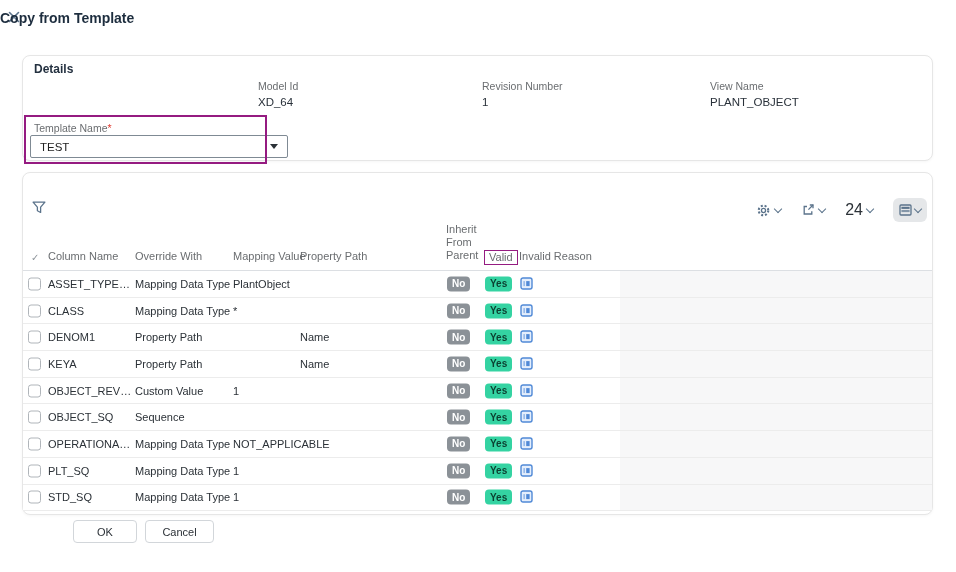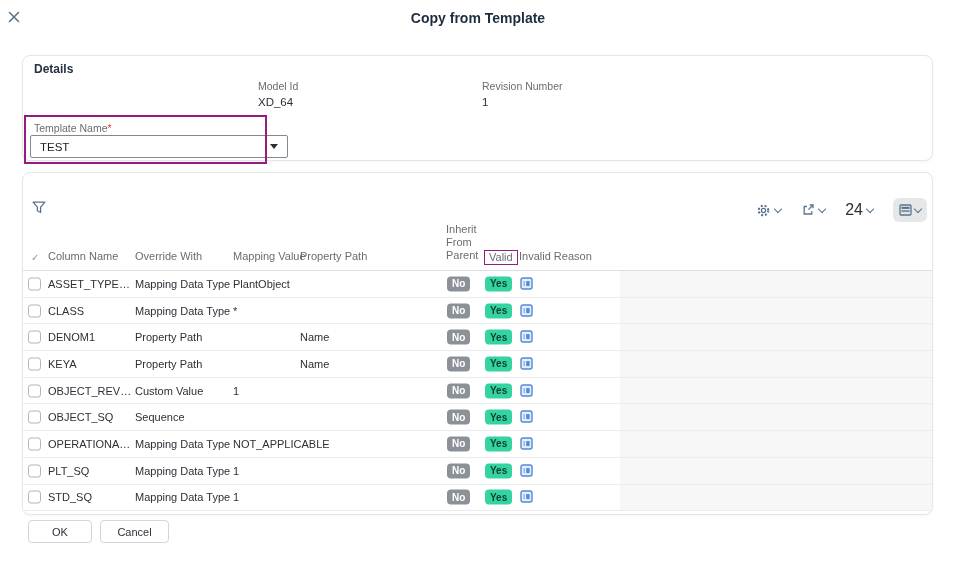--- a/index.html
+++ b/index.html
@@ -6,21 +6,21 @@
     --accent:#951b81; --yes-bg:#34d3a2; --yes-tx:#0b3f30; --no-bg:#8b9197; --no-tx:#ffffff;
     --icon-blue:#5089d6; --icon-slate:#5b738b; --tx:#2b3137; --lbl:#6a6d70; --red:#e03c31;
     --border:#e6e6e6; --rowline:#ececec;
   }
   *{box-sizing:border-box;margin:0;padding:0;}
   html,body{width:956px;height:572px;background:#fff;overflow:hidden;}
   body{font-family:"Liberation Sans","DejaVu Sans",sans-serif;color:var(--tx);position:relative;}
   .abs{position:absolute;}
   
   .close-btn{left:7px;top:10px;width:14px;height:14px;cursor:pointer;}
-  .dlg-title{left:0;top:10px;width:100%;text-align:center;font-size:14px;font-weight:700;color:#1d2d3e;}
+  .dlg-title{left:0;top:10px;width:100%;text-align:left;font-size:14px;font-weight:700;color:#1d2d3e;}
   
   .card{background:#fff;border:1px solid var(--border);border-radius:8px;box-shadow:0 1px 3px rgba(0,0,0,0.04);}
   .details-card{left:22px;top:55px;width:911px;height:106px;}
   .table-card{left:22px;top:172px;width:911px;height:343px;}
   .section-title{left:11px;top:6px;font-size:12px;font-weight:700;color:#243140;}
   .field-label{font-size:10.5px;color:var(--lbl);}
   .field-value{font-size:11.5px;color:#29313a;}
   .field .field-label{position:absolute;top:0;}
   .field .field-value{position:absolute;top:16px;}
   .field{position:absolute;top:24px;height:34px;width:180px;}
@@ -55,21 +55,21 @@
   .c-check{left:5px;width:13px;height:13px;border:1px solid #b0b5ba;border-radius:3px;background:#fff;cursor:pointer;}
   .c-name{left:25px;max-width:84px;overflow:hidden;text-overflow:ellipsis;}
   .c-override{left:112px;} .c-mapping{left:210px;} .c-property{left:277px;}
   .badge{position:absolute;top:50%;transform:translateY(-50%);font-size:10px;font-weight:700;border-radius:4px;padding:2.5px 5px;line-height:1;}
   .b-no{left:424px;background:var(--no-bg);color:var(--no-tx);}
   .b-yes{left:462px;background:var(--yes-bg);color:var(--yes-tx);}
   .c-icon{left:497px;width:14px;height:15px;cursor:pointer;}
   .c-gray{position:absolute;left:597px;top:0;width:312px;height:100%;background:#f7f7f8;}
   
   .btn{position:absolute;top:520px;height:23px;background:#fff;border:1px solid #d2d6da;border-radius:4px;
-    font-size:11px;color:#2b3137;display:flex;align-items:center;justify-content:center;cursor:pointer;}
+    font-size:11px;color:#2b3137;display:flex;align-items:center;justify-content:center;cursor:pointer;margin-left:45px;}
   .btn-ok{left:28px;width:64px;}
   .btn-cancel{left:100px;width:69px;}
 </style>
 </head>
 <body>
 
 <div class="abs close-btn">
   <svg width="14" height="14" viewBox="0 0 14 14">
       <path d="M2.5 2.5 L11.5 11.5 M11.5 2.5 L2.5 11.5" stroke="#5b738b" stroke-width="1.6" stroke-linecap="round"></path>
     </svg>
@@ -79,20 +79,24 @@
 <div class="abs card details-card">
   <div class="abs section-title">Details</div>
 
   <div class="field f1">
     <span class="field-label">Model Id</span>
     <span class="field-value">XD_64</span>
   </div>
   <div class="field f2">
     <span class="field-label">Revision Number</span>
     <span class="field-value">1</span>
+  </div>
+  <div class="field f3">
+    <span class="field-label">View Name</span>
+    <span class="field-value">PLANT_OBJECT</span>
   </div>
 
   <div class="abs anno-box tpl-anno"></div>
   <div class="abs tpl-label">
     <span>Template Name</span><span style="color:var(--red);">*</span>
   </div>
   <div class="abs tpl-select">
     <span>TEST</span>
     <span class="caret"></span>
   </div>

